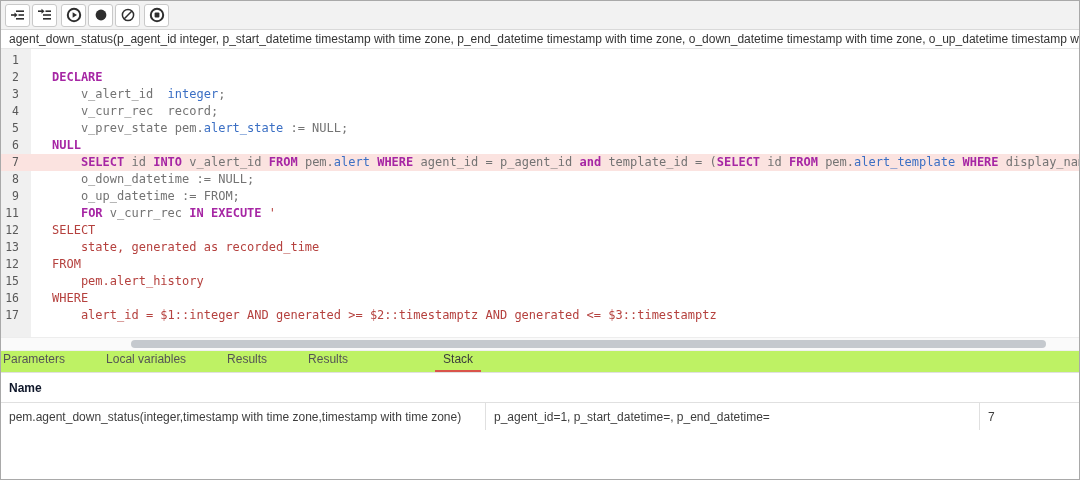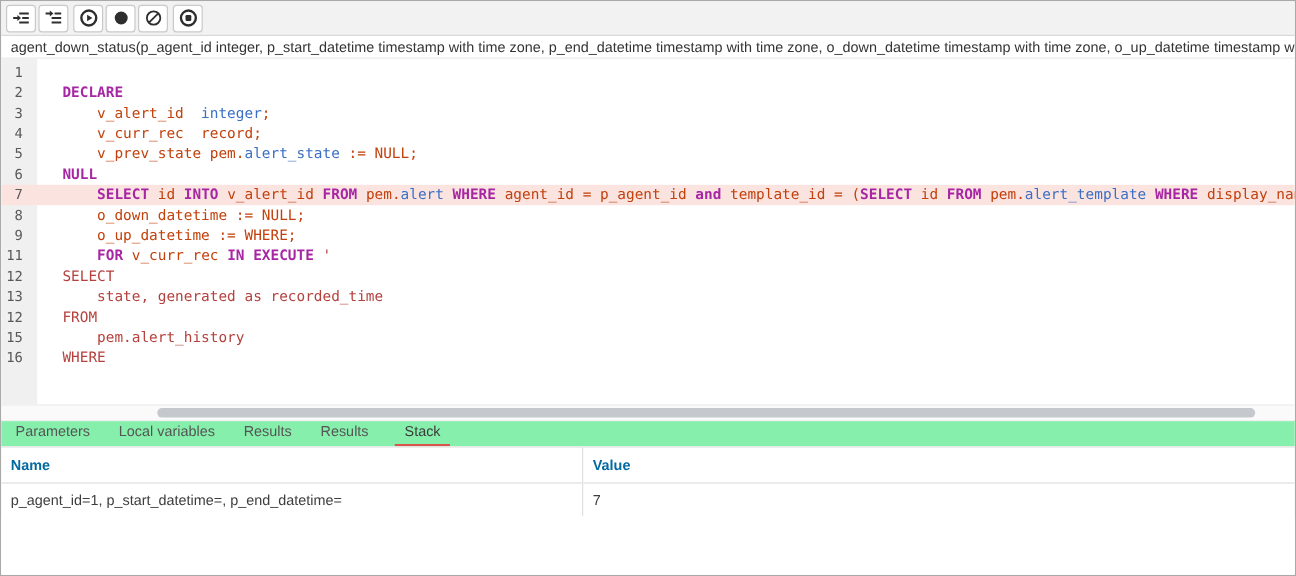--- a/index.html
+++ b/index.html
@@ -35,55 +35,55 @@
   .cline{display:flex;height:17px;line-height:17px;white-space:pre;}
   .cline.active{background:var(--active-line-bg,#fbe3e0);}
   .lnum{
     flex:0 0 30px;width:30px;text-align:right;padding-right:12px;box-sizing:border-box;
     color:#595959;font-size:11.5px;position:relative;z-index:1;
   }
   .ctext{flex:1;padding-left:21px;color:#404040;overflow:hidden;}
   .tok-k{color:var(--keyword,#a626a4);font-weight:bold;}
   .tok-t{color:var(--type,#3b6fc4);}
   .tok-s{color:var(--string,#b5413e);}
-  .tok-p{color:#c2410c;}
+  .tok-p{color:#737373;}
   
   .hscroll{
     position:absolute;left:0;right:0;bottom:0;height:12px;background:#fafafa;
     border-top:1px solid #ededed;
   }
   .hscroll .thumb{
     position:absolute;left:130px;width:915px;top:2px;height:8px;border-radius:4px;background:#c5c9ce;
   }
   
   .tabsbar{
-    flex:0 0 22px;height:22px;display:flex;align-items:flex-end;background:#86efac;
-    padding-left:10px;gap:20px;box-sizing:border-box;border-top:1px solid #f0f0f0;
+    flex:0 0 22px;height:22px;display:flex;align-items:flex-end;background:#bef264;
+    padding-left:0;gap:37px;box-sizing:border-box;border-top:1px solid #f0f0f0;
   }
   .tab{
     font-size:12px;color:#555;padding:0 2px 4px 2px;cursor:pointer;white-space:nowrap;
     border-bottom:2px solid transparent;
   }
   .tab.active{
     color:#3c3c3c;border-bottom:2px solid var(--tab-underline,#d9544a);
-    padding-left:8px;padding-right:8px;
+    padding-left:8px;padding-right:8px;margin-left:48px;
   }
   
   .stack-table{flex:1;display:flex;flex-direction:column;background:#fff;}
   .trow{
     display:grid;grid-template-columns:484px 494px 1fr;
     border-top:1px solid #e0e0e0;box-sizing:border-box;
   }
   .trow:last-child{border-bottom:1px solid #e0e0e0;}
   .tcell{
     padding:0 8px;font-size:12px;color:#3d3d3d;display:flex;align-items:center;
     border-left:1px solid #e0e0e0;white-space:nowrap;overflow:hidden;box-sizing:border-box;
   }
   .tcell:first-child{border-left:none;}
-  .thead .tcell{font-weight:bold;color:#0369a1;height:29px;}
+  .thead .tcell{font-weight:bold;color:#0f172a;height:29px;}
   .tbody .tcell{height:27px;}
   .table-rest{flex:1;background:#fff;}
 </style>
 </head>
 <body>
 
 <div class="window">
 
   <div class="toolbar">
     <button class="tbtn" title="Step into">
@@ -151,46 +151,47 @@
     <div class="editor-gutter-bg"></div>
     <div class="code-lines" id="code-lines">
         <div class="cline"><span class="lnum">1</span><span class="ctext"></span></div>
         <div class="cline"><span class="lnum">2</span><span class="ctext"><span class="tok-k">DECLARE</span></span></div>
         <div class="cline"><span class="lnum">3</span><span class="ctext"><span class="tok-p">    v_alert_id  </span><span class="tok-t">integer</span><span class="tok-p">;</span></span></div>
         <div class="cline"><span class="lnum">4</span><span class="ctext"><span class="tok-p">    v_curr_rec  record;</span></span></div>
         <div class="cline"><span class="lnum">5</span><span class="ctext"><span class="tok-p">    v_prev_state pem.</span><span class="tok-t">alert_state</span><span class="tok-p"> := NULL;</span></span></div>
         <div class="cline"><span class="lnum">6</span><span class="ctext"><span class="tok-k">NULL</span></span></div>
         <div class="cline active"><span class="lnum">7</span><span class="ctext"><span class="tok-p">    </span><span class="tok-k">SELECT</span><span class="tok-p"> id </span><span class="tok-k">INTO</span><span class="tok-p"> v_alert_id </span><span class="tok-k">FROM</span><span class="tok-p"> pem.</span><span class="tok-t">alert</span><span class="tok-p"> </span><span class="tok-k">WHERE</span><span class="tok-p"> agent_id = p_agent_id </span><span class="tok-k">and</span><span class="tok-p"> template_id = (</span><span class="tok-k">SELECT</span><span class="tok-p"> id </span><span class="tok-k">FROM</span><span class="tok-p"> pem.</span><span class="tok-t">alert_template</span><span class="tok-p"> </span><span class="tok-k">WHERE</span><span class="tok-p"> display_name = </span></span></div>
         <div class="cline"><span class="lnum">8</span><span class="ctext"><span class="tok-p">    o_down_datetime := NULL;</span></span></div>
-        <div class="cline"><span class="lnum">9</span><span class="ctext"><span class="tok-p">    o_up_datetime := WHERE;</span></span></div>
+        <div class="cline"><span class="lnum">9</span><span class="ctext"><span class="tok-p">    o_up_datetime := FROM;</span></span></div>
         <div class="cline"><span class="lnum">11</span><span class="ctext"><span class="tok-p">    </span><span class="tok-k">FOR</span><span class="tok-p"> v_curr_rec </span><span class="tok-k">IN</span><span class="tok-p"> </span><span class="tok-k">EXECUTE</span><span class="tok-p"> </span><span class="tok-s">'</span></span></div>
         <div class="cline"><span class="lnum">12</span><span class="ctext"><span class="tok-s">SELECT</span></span></div>
         <div class="cline"><span class="lnum">13</span><span class="ctext"><span class="tok-s">    state, generated as recorded_time</span></span></div>
         <div class="cline"><span class="lnum">12</span><span class="ctext"><span class="tok-s">FROM</span></span></div>
         <div class="cline"><span class="lnum">15</span><span class="ctext"><span class="tok-s">    pem.alert_history</span></span></div>
         <div class="cline"><span class="lnum">16</span><span class="ctext"><span class="tok-s">WHERE</span></span></div>
+        <div class="cline"><span class="lnum">17</span><span class="ctext"><span class="tok-s">    alert_id = $1::integer AND generated &gt;= $2::timestamptz AND generated &lt;= $3::timestamptz</span></span></div>
       </div>
     <div class="hscroll">
       <div class="thumb"></div>
     </div>
   </div>
 
   <div class="tabsbar">
     <div class="tab">Parameters</div>
     <div class="tab">Local variables</div>
     <div class="tab">Results</div>
     <div class="tab">Results</div>
     <div class="tab active">Stack</div>
   </div>
 
   <div class="stack-table">
     <div class="trow thead">
       <div class="tcell">Name</div>
-      <div class="tcell">Value</div>
     </div>
     <div class="trow tbody">
+      <div class="tcell">pem.agent_down_status(integer,timestamp with time zone,timestamp with time zone)</div>
       <div class="tcell">p_agent_id=1, p_start_datetime=, p_end_datetime=</div>
       <div class="tcell">7</div>
     </div>
     <div class="table-rest"></div>
   </div>
 
 </div>
 
 </body></html>

